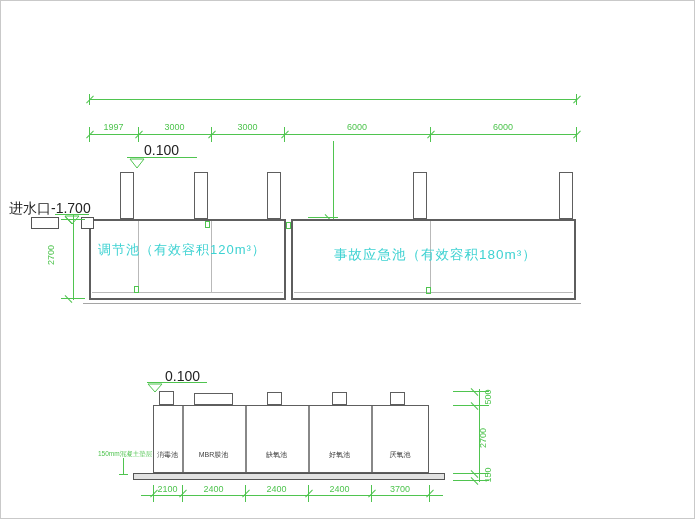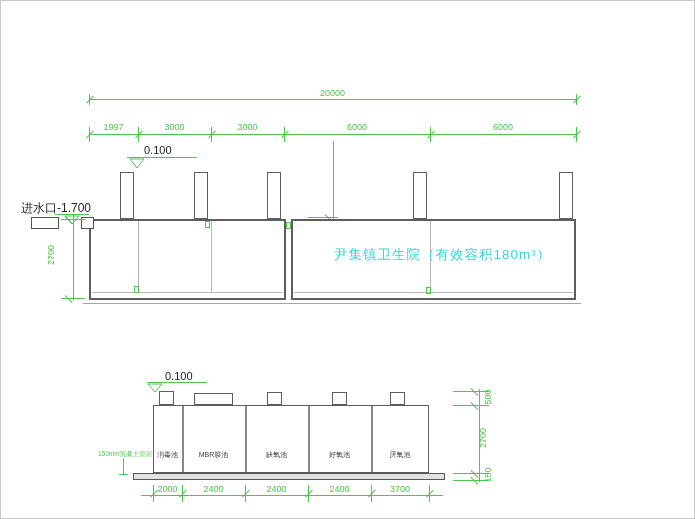--- a/index.html
+++ b/index.html
@@ -6,21 +6,21 @@
   html,body{margin:0;padding:0;background:#fff;}
   #canvas{position:relative;width:695px;height:519px;background:#fff;
           border:1px solid #c9c9c9;box-sizing:border-box;overflow:hidden;
           font-family:"Liberation Sans",sans-serif;}
   .abs{position:absolute;}
   .gl{position:absolute;background:var(--g);}
   .dl{position:absolute;background:var(--dk);}
   .ll{position:absolute;background:var(--lt);}
   .box{position:absolute;border:1.5px solid var(--dk);background:#fff;box-sizing:border-box;}
   .gtxt{position:absolute;color:var(--g);font-size:9px;line-height:10px;white-space:nowrap;}
-  .ktxt{position:absolute;color:#222;font-size:11px;line-height:10px;white-space:nowrap;}
+  .ktxt{position:absolute;color:#222;font-size:14px;line-height:10px;white-space:nowrap;}
   .cy{position:absolute;color:var(--c);white-space:nowrap;letter-spacing:1px;}
   .ctr{text-align:center;}
   .title{position:absolute;left:85px;top:34px;width:540px;text-align:center;
          color:#111;font-family:"Liberation Serif",serif;font-weight:600;
          font-size:17px;letter-spacing:1px;white-space:nowrap;}
   .dtick{position:absolute;width:1px;background:var(--g);}
   .dtick::after{content:"";position:absolute;left:-4.5px;top:calc(50% - .5px);
                 width:10px;height:1px;background:var(--g);transform:rotate(-45deg);}
   .htick{position:absolute;height:1px;background:var(--g);}
   .htick::after{content:"";position:absolute;left:var(--sx);top:-4.5px;
@@ -32,21 +32,20 @@
 </style>
 </head>
 <body>
 
 <div id="canvas">
 
 
   <div class="gl" style="left:88px;top:98px;width:487px;height:1px;"></div>
   <div class="dtick" style="left:88px;top:93px;height:11px;"></div>
   <div class="dtick" style="left:575px;top:93px;height:11px;"></div>
-  <div class="gtxt ctr" style="left:88px;top:87px;width:487px;">20000</div>
 
   <div class="gl" style="left:88px;top:133px;width:487px;height:1px;"></div>
   <div class="dtick" style="left:88px;top:126px;height:15px;"></div>
   <div class="dtick" style="left:137px;top:126px;height:15px;"></div>
   <div class="dtick" style="left:210px;top:126px;height:15px;"></div>
   <div class="dtick" style="left:283px;top:126px;height:15px;"></div>
   <div class="dtick" style="left:429px;top:126px;height:15px;"></div>
   <div class="dtick" style="left:575px;top:126px;height:15px;"></div>
   <div class="gtxt ctr" style="left:88px;top:121px;width:49px;">1997</div>
   <div class="gtxt ctr" style="left:137px;top:121px;width:73px;">3000</div>
@@ -83,28 +82,29 @@
   <div class="gsq" style="left:285px;top:221px;"></div>
   <div class="gsq" style="left:133px;top:285px;"></div>
   <div class="gsq" style="left:425px;top:286px;"></div>
 
   <div class="box" style="left:30px;top:216px;width:28px;height:12px;border-width:1.5px;border-color:#555;"></div>
   <div class="box" style="left:80px;top:216px;width:13px;height:12px;border-width:1.5px;border-color:#555;"></div>
   <div class="gl" style="left:54px;top:213px;width:34px;height:1px;"></div>
   <svg class="abs" style="left:63px;top:214px;" width="16" height="10">
     <path d="M1 1 H15 L8 9 Z" fill="none" stroke="#4fc44f" stroke-width="1"></path>
   </svg>
-  <div class="ktxt" style="left:20px;top:202px;font-size:12px;text-align:right;">进水口-1.700</div>
+  <div class="ktxt" style="left:8px;top:202px;font-size:14px;text-align:right;">进水口-1.700</div>
 
   <div class="gl" style="left:72px;top:214px;width:1px;height:85px;"></div>
   <div class="htick" style="left:60px;top:218px;width:24px;--sx:7px;"></div>
   <div class="htick" style="left:60px;top:297px;width:24px;--sx:7px;"></div>
   <div class="vlab" style="left:56px;top:263px;width:40px;height:11px;">2700</div>
 
-  <div class="cy" style="left:333px;top:245px;font-size:13.5px;">尹集镇卫生院（有效容积180m³）</div>
+  <div class="cy" style="left:97px;top:240px;font-size:13px;">调节池（有效容积120m³）</div>
+  <div class="cy" style="left:333px;top:245px;font-size:13.5px;">事故应急池（有效容积180m³）</div>
 
   <div class="ktxt" style="left:164px;top:370px;">0.100</div>
   <div class="gl" style="left:146px;top:381px;width:60px;height:1px;"></div>
   <svg class="abs" style="left:146px;top:382px;" width="16" height="10">
     <path d="M1 1 H15 L8 9 Z" fill="none" stroke="#4fc44f" stroke-width="1"></path>
   </svg>
 
   <div class="box" style="left:158px;top:390px;width:15px;height:14px;"></div>
   <div class="box" style="left:193px;top:392px;width:39px;height:12px;"></div>
   <div class="box" style="left:266px;top:391px;width:15px;height:13px;"></div>
@@ -128,21 +128,21 @@
   <div class="gl" style="left:122px;top:457px;width:1px;height:16px;"></div>
   <div class="gl" style="left:118px;top:473px;width:9px;height:1px;"></div>
 
   <div class="gl" style="left:140px;top:494px;width:302px;height:1px;"></div>
   <div class="dtick" style="left:152px;top:484px;height:17px;"></div>
   <div class="dtick" style="left:181px;top:484px;height:17px;"></div>
   <div class="dtick" style="left:244px;top:484px;height:17px;"></div>
   <div class="dtick" style="left:307px;top:484px;height:17px;"></div>
   <div class="dtick" style="left:370px;top:484px;height:17px;"></div>
   <div class="dtick" style="left:428px;top:484px;height:17px;"></div>
-  <div class="gtxt ctr" style="left:152px;top:483px;width:29px;">2000</div>
+  <div class="gtxt ctr" style="left:152px;top:483px;width:29px;">2100</div>
   <div class="gtxt ctr" style="left:181px;top:483px;width:63px;">2400</div>
   <div class="gtxt ctr" style="left:244px;top:483px;width:63px;">2400</div>
   <div class="gtxt ctr" style="left:307px;top:483px;width:63px;">2400</div>
   <div class="gtxt ctr" style="left:370px;top:483px;width:58px;">3700</div>
 
   <div class="gl" style="left:478px;top:388px;width:1px;height:93px;"></div>
   <div class="htick" style="left:452px;top:390px;width:36px;--sx:21px;"></div>
   <div class="htick" style="left:452px;top:404px;width:36px;--sx:21px;"></div>
   <div class="htick" style="left:452px;top:472px;width:36px;--sx:21px;"></div>
   <div class="htick" style="left:452px;top:479px;width:36px;--sx:21px;"></div>

